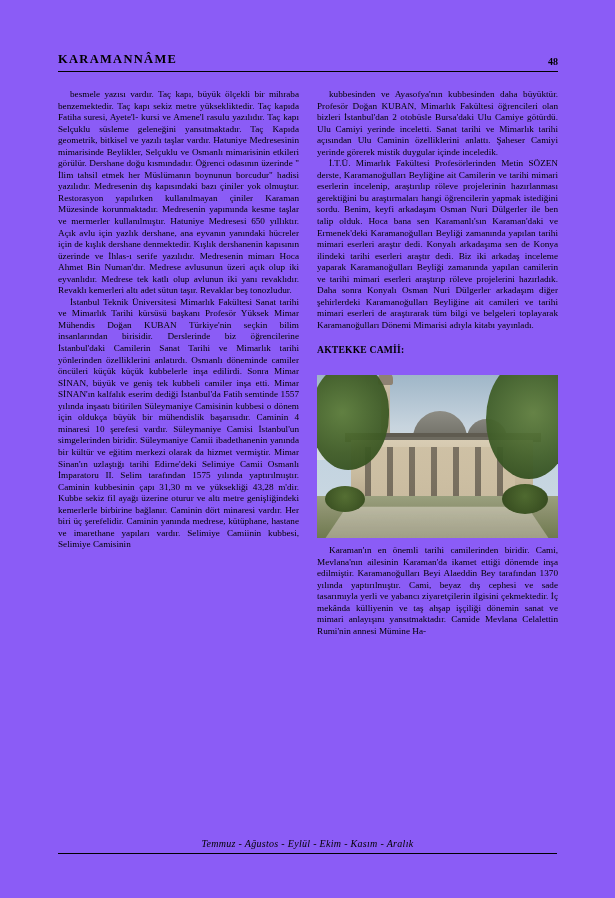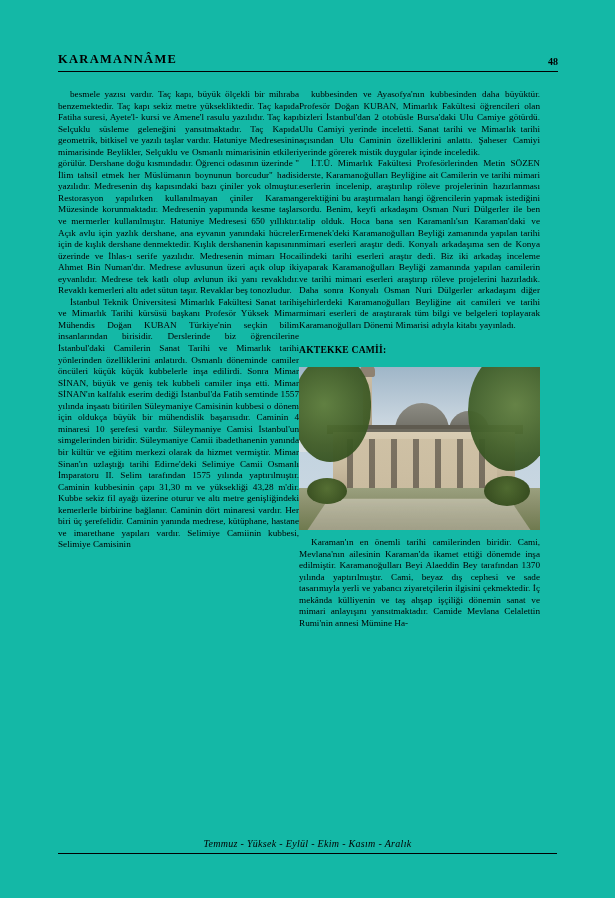--- a/index.html
+++ b/index.html
@@ -13,21 +13,21 @@
     font-family: "Liberation Serif", serif;
     color: #000;
     position: relative;
     overflow: hidden;
   }
   .page {
     position: absolute;
     left: 0; top: 0;
     width: 615px;
     height: 898px;
-    background: #14b8a6;
+    background: #8b5cf6;
   }
   .content {
     position: absolute;
     left: 58px;
     top: 52px;
     width: 500px;
     height: 806px;
   }
   
   .header {
@@ -43,41 +43,42 @@
     letter-spacing: 1.3px;
     font-weight: bold;
   }
   .header-page {
     font-size: 10px;
     font-weight: bold;
   }
   
   .columns {
     display: flex;
+    gap: 18px;
     margin-top: 17px;
   }
   .col {
     width: 241px;
     font-size: 9.2px;
     line-height: 11.55px;
     text-align: justify;
     text-justify: inter-word;
     hyphens: auto;
   }
   .col p {
     margin: 0;
   }
   .col p.indent {
     text-indent: 12px;
   }
   .subhead {
     font-weight: bold;
     font-size: 9.6px;
     margin-top: 13px;
-    margin-bottom: 11px;
+    margin-bottom: 19px;
     letter-spacing: 0.2px;
   }
   
   .photo {
     width: 241px;
     height: 163px;
     margin-bottom: 7px;
     position: relative;
     overflow: hidden;
     background: linear-gradient(#b9cede, #cdd9e2);
@@ -238,16 +239,16 @@
           <div class="bush2"></div>
         </div>
 
         <p class="indent">Karaman'ın en önemli tarihi camilerinden biridir. Cami,  Mevlana'nın ailesinin Karaman'da ikamet ettiği dönemde inşa edilmiştir. Karamanoğulları Beyi Alaeddin Bey tarafından 1370 yılında yaptırılmıştır. Cami,  beyaz dış cephesi ve sade tasarımıyla yerli ve yabancı ziyaretçilerin ilgisini çekmektedir. İç mekânda külliyenin ve taş ahşap işçiliği dönemin sanat ve mimari anlayışını yansıtmaktadır. Camide Mevlana Celalettin Rumi'nin annesi Mümine Ha-</p>
       </div>
 
     </div>
   </div>
 
   <div class="footer">
-    <div class="footer-text">Temmuz - Yüksek - Eylül - Ekim - Kasım - Aralık</div>
+    <div class="footer-text">Temmuz - Ağustos - Eylül - Ekim - Kasım - Aralık</div>
     <div class="footer-line"></div>
   </div>
 </div>
 
 </body></html>

